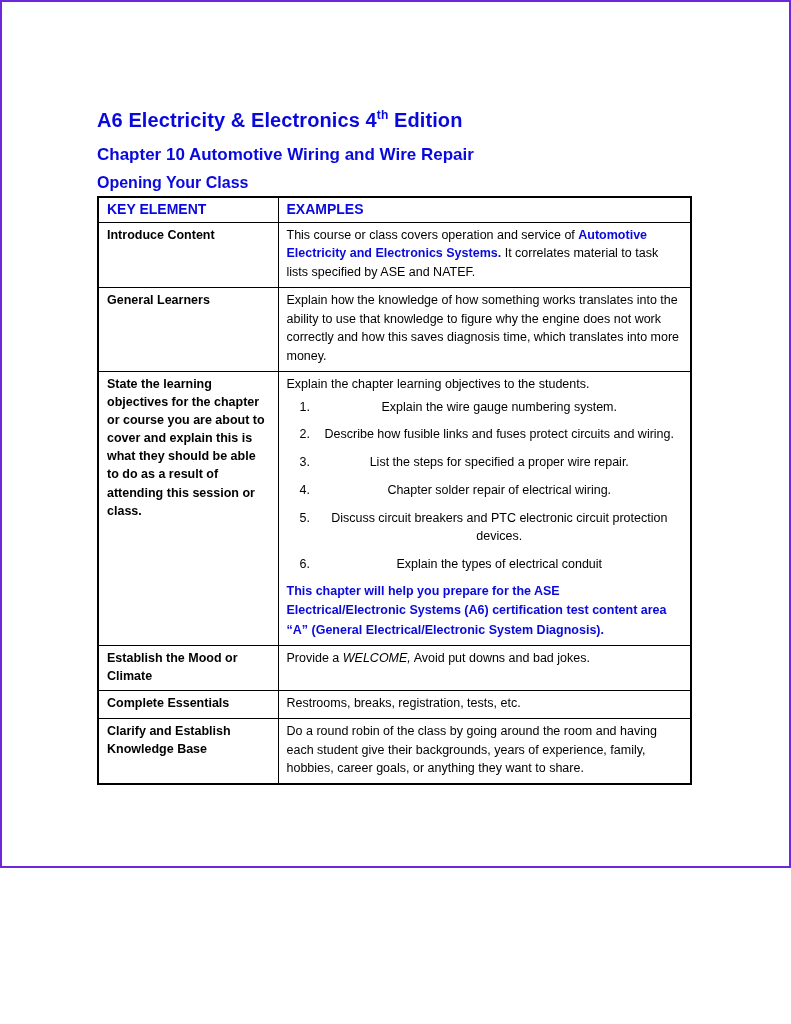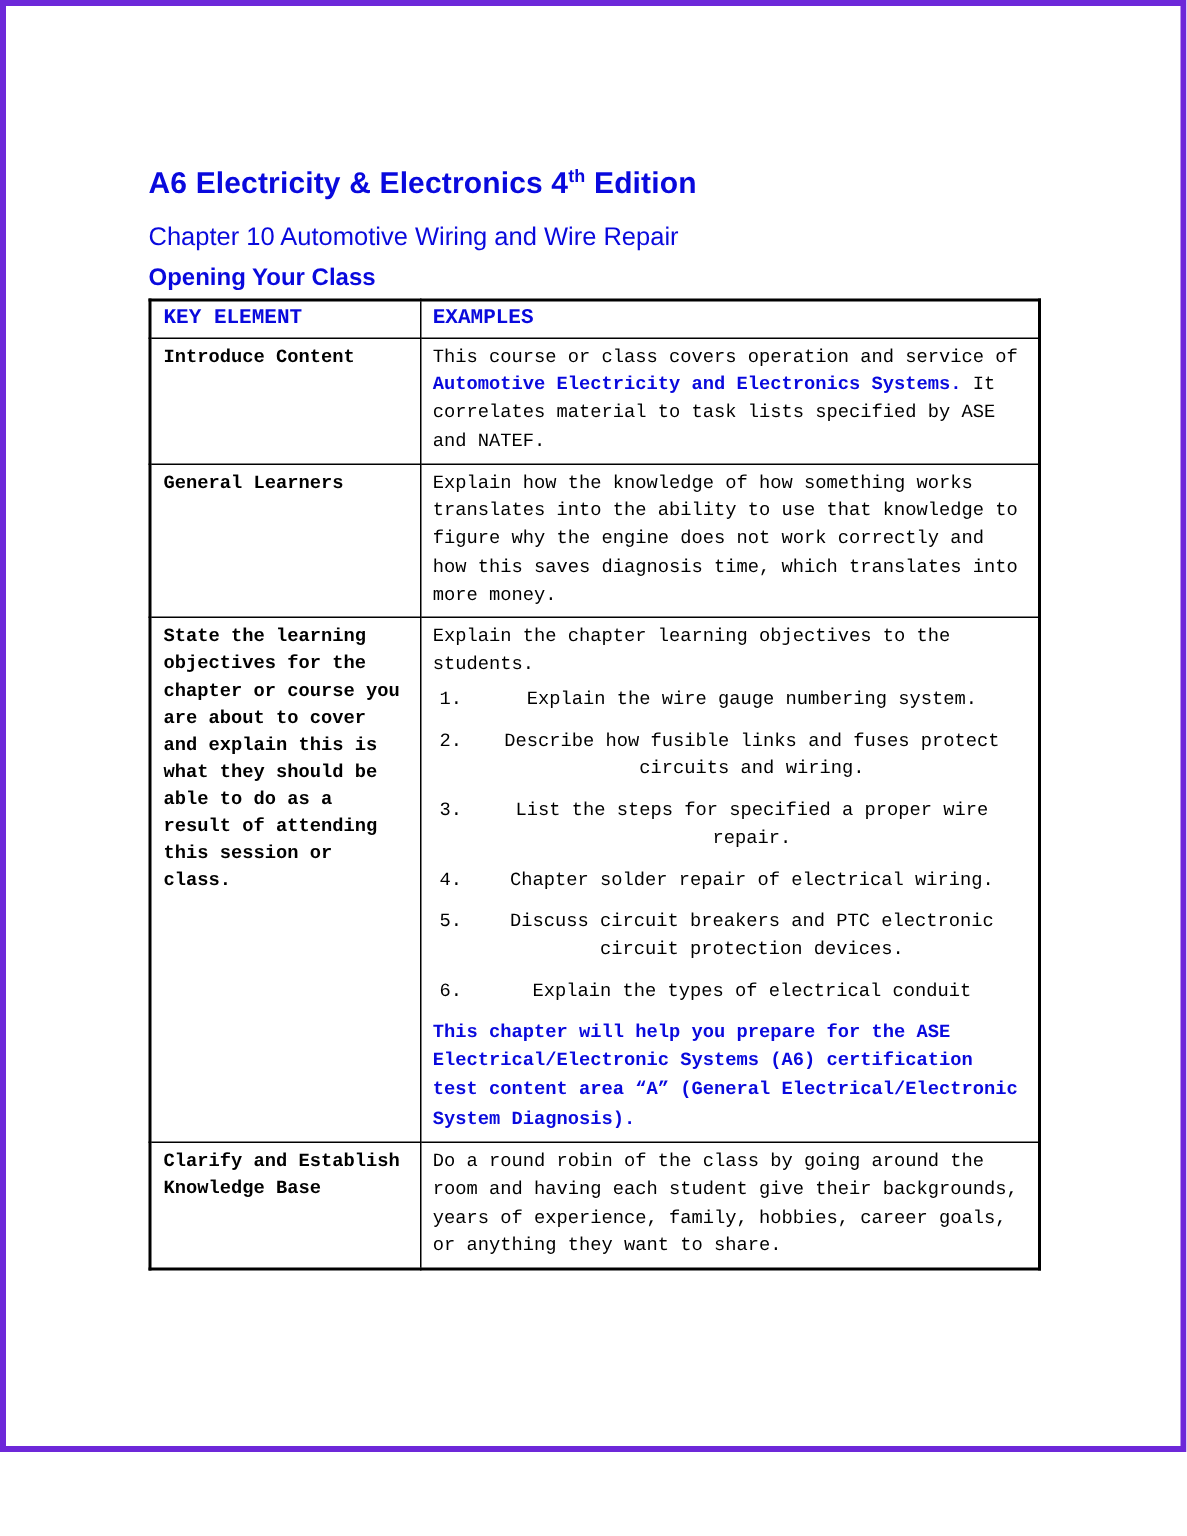--- a/index.html
+++ b/index.html
@@ -1,50 +1,50 @@
 <!DOCTYPE html>
 <html style="--accent: #0909dd;"><head>
 <meta charset="utf-8">
 <style>
   * { margin:0; padding:0; box-sizing:border-box; }
   html,body { background:#ffffff; }
   body { font-family:"Liberation Sans", sans-serif; color:#000; }
 
   .page {
-    width:791px; height:968px; background:#fff;
-    border:4px solid #6d28d9;
+    width:791px; height:868px; background:#fff;
+    border:2px solid #6d28d9;
     padding:106px 100px 0 95px;
     position:relative; overflow:hidden;
   }
 
   h1.doc-title {
     color:var(--accent); font-size:20px; font-weight:bold;
     margin-bottom:13px; letter-spacing:0.1px;
   }
   h1.doc-title sup { font-size:12px; }
 
   h2.chapter {
-    color:var(--accent); font-size:17px; font-weight:normal; margin-bottom:9px;
+    color:var(--accent); font-size:17px; font-weight:bold; margin-bottom:9px;
   }
 
   h3.section {
     color:var(--accent); font-size:16px; font-weight:bold;
     text-decoration-thickness:2px; text-underline-offset:3px;
     margin-bottom:4px;
   }
 
   table.kt {
     border-collapse:collapse; width:595px;
     border:2px solid #000;
     table-layout:fixed;
   }
   .kt th, .kt td {
     border:1px solid #000; vertical-align:top; text-align:left;
     padding:3px 8px 5px 8px;
-    font-size:12.5px; line-height:1.5;font-family:Liberation Mono, monospace;
+    font-size:12.5px; line-height:1.5;
   }
   .kt th {
     color:var(--accent); font-size:14px; font-weight:bold;
     padding:2px 8px 3px 8px; line-height:1.35;
     border-bottom:1.5px solid #000;
   }
   .kt col.c-key { width:180px; }
   .kt td.key { font-weight:bold; line-height:1.45; }
 
   .kt td.ex p { margin:0 0 2px 0; }
@@ -111,21 +111,33 @@
             <li>Describe how fusible links and fuses protect circuits and wiring.</li>
             <li>List the steps for specified a proper wire repair.</li>
             <li>Chapter solder repair of electrical wiring.</li>
             <li>Discuss circuit breakers and PTC electronic circuit protection devices.</li>
             <li>Explain the types of electrical conduit</li>
           </ol>
           <p class="note">This chapter will help you prepare for the ASE Electrical/Electronic Systems (A6) certification test content area “A” (General Electrical/Electronic System Diagnosis).</p>
         </td>
       </tr>
 
+      <tr>
+        <td class="key">Establish the Mood or Climate</td>
+        <td class="ex">
+          <p><span>Provide a </span><span class="it">WELCOME,</span><span> Avoid put downs and bad jokes.</span></p>
+        </td>
+      </tr>
 
+      <tr>
+        <td class="key">Complete Essentials</td>
+        <td class="ex">
+          <p>Restrooms, breaks, registration, tests, etc.</p>
+        </td>
+      </tr>
 
       <tr>
         <td class="key">Clarify and Establish Knowledge Base</td>
         <td class="ex">
           <p>Do a round robin of the class by going around the room and having each student give their backgrounds, years of experience, family, hobbies, career goals, or anything they want to share.</p>
         </td>
       </tr>
 
     </tbody>
   </table>

